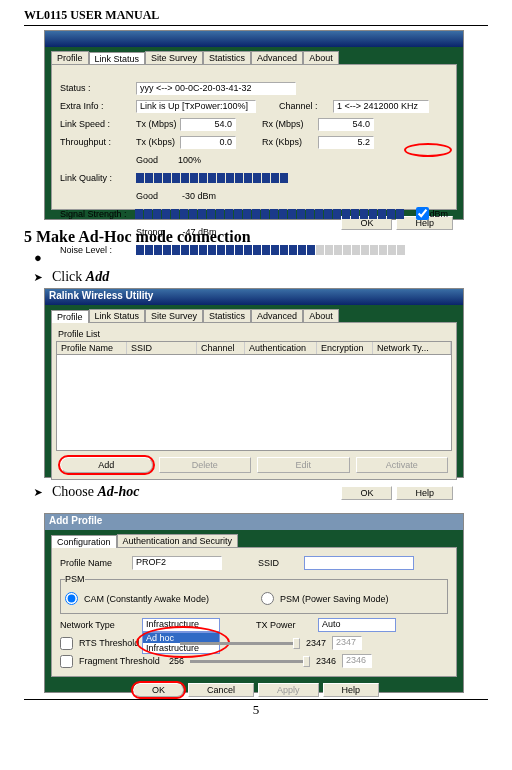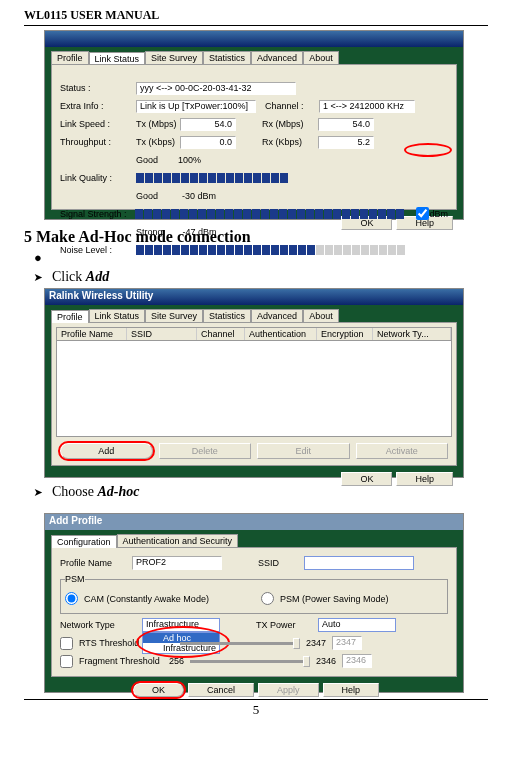--- a/index.html
+++ b/index.html
@@ -29,21 +29,21 @@
 .ghead div{border-right:1px solid #ccc;padding:1px 4px;}
 .gbtns{display:flex;gap:6px;padding:6px 4px 2px;}
 .gbtn{flex:1;border:1px outset #fff;background:#ece9d8;font-size:9px;text-align:center;padding:2px;}
 .gbtn.circled{outline:2px solid red;border-radius:14px;}
 .ss3{width:420px;height:180px;margin-left:20px;position:relative;}
 .panel3{border:1px solid #999;margin:0 6px 4px 6px;background:#ece9d8;padding:4px 8px;height:130px;}
 .prow{display:flex;align-items:center;font-size:9px;margin:4px 0;gap:6px;}
 .inp{border:1px inset #fff;background:#fff;padding:0 3px;height:14px;font-size:9px;}
 .dd{border:1px solid #7a96df;background:#fff;padding:0 14px 0 3px;height:14px;font-size:9px;position:relative;}
 .ddlist{position:absolute;border:1px solid #7a96df;background:#fff;font-size:9px;width:78px;}
-.ddlist div{padding:0 20px;}
+.ddlist div{padding:0 3px;}
 .ddlist .sel{background:#316ac5;color:#fff;}
 .slider{height:3px;background:#999;width:120px;position:relative;}
 .thumb{position:absolute;width:7px;height:11px;background:#ece9d8;border:1px outset #fff;top:-4px;}
 h2.section{font-size:16px;font-weight:bold;margin:4px 0;}
 .bul{display:flex;align-items:baseline;margin:3px 0;font-size:14px;}
 .bul .m{width:28px;text-align:center;font-size:13px;}
 .bul.l2 .m{font-size:11px;}
 .bul .t{font-size:14px;}
 .footer{text-align:center;border-top:1px solid #000;margin-top:6px;padding-top:2px;font-size:13px;}
 .redcirc{position:absolute;border:2px solid red;border-radius:50%;}
@@ -65,21 +65,21 @@
     <span class="tab">About</span>
   </div>
   <div class="panel1">
     <div class="row">
           <span class="lbl">Status :</span>
           <span class="field" style="width:160px">yyy &lt;--&gt; 00-0C-20-03-41-32</span>
         </div>
     <div class="row">
           <span class="lbl">Extra Info :</span>
           <span class="field" style="width:120px">Link is Up [TxPower:100%]</span>
-          <span class="lbl" style="width:54px;margin-left:9px">Channel :</span>
+          <span class="lbl" style="width:54px;margin-left:23px">Channel :</span>
           <span class="field" style="width:96px">1 &lt;--&gt; 2412000 KHz</span>
         </div>
     <div class="row">
           <span class="lbl">Link Speed :</span>
           <span style="width:44px">Tx (Mbps)</span>
           <span class="field" style="width:56px;text-align:right">54.0</span>
           <span style="width:56px;margin-left:26px">Rx (Mbps)</span>
           <span class="field" style="width:56px;text-align:right">54.0</span>
         </div>
     <div class="row">
@@ -213,20 +213,21 @@
   <div class="tb2">Ralink Wireless Utility</div>
   <div class="tabs">
     <span class="tab active">Profile</span>
     <span class="tab">Link Status</span>
     <span class="tab">Site Survey</span>
     <span class="tab">Statistics</span>
     <span class="tab">Advanced</span>
     <span class="tab">About</span>
   </div>
   <div class="panel2">
+    <div style="font-size:9px;margin:2px">Profile List</div>
     <div class="grid">
       <div class="ghead">
         <div style="width:70px">Profile Name</div>
         <div style="width:70px">SSID</div>
         <div style="width:48px">Channel</div>
         <div style="width:72px">Authentication</div>
         <div style="width:56px">Encryption</div>
         <div style="flex:1">Network Ty...</div>
       </div>
     </div>

